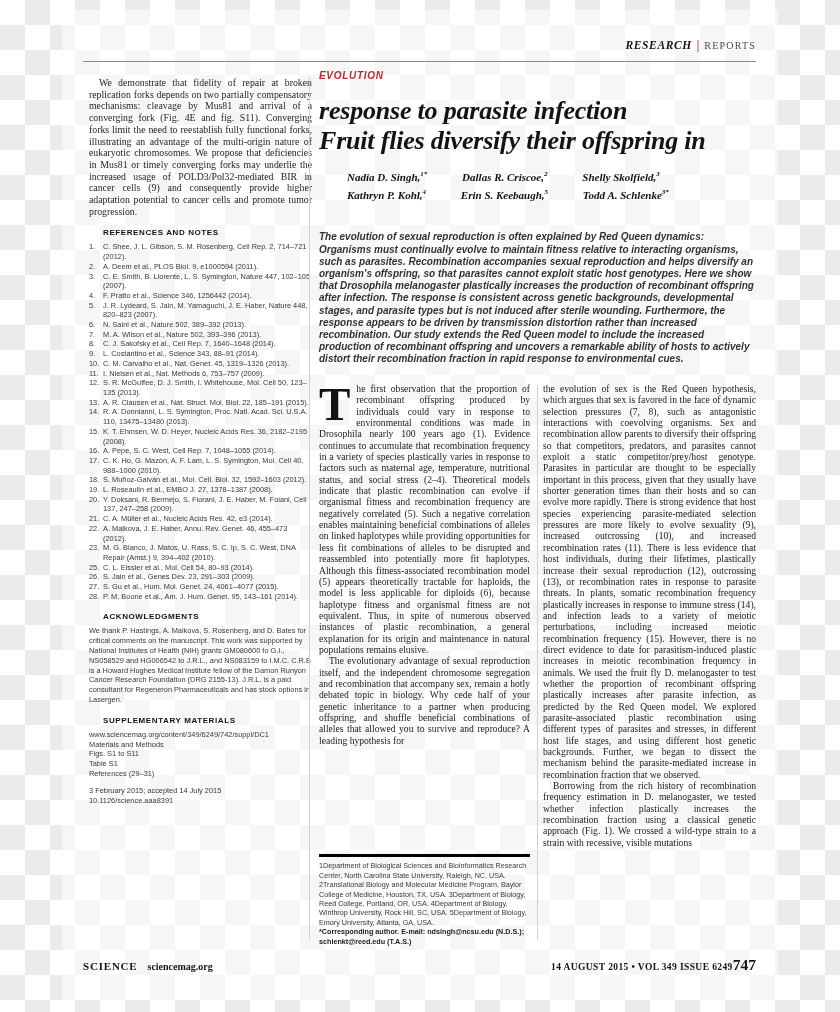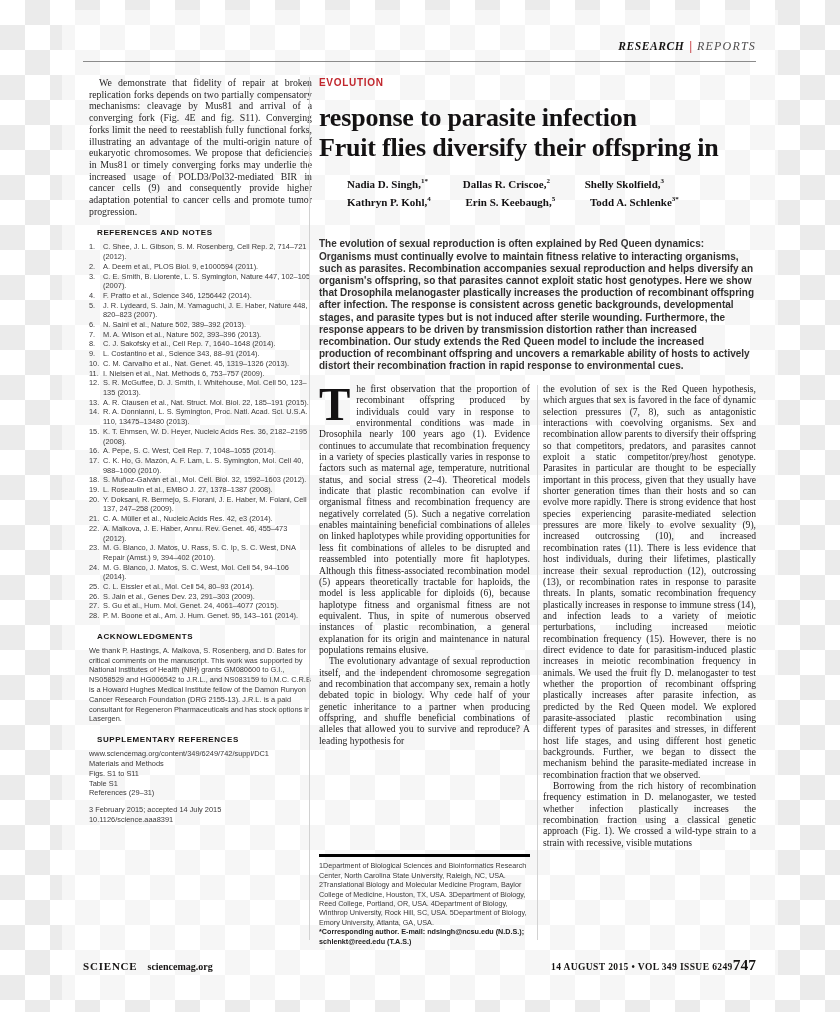--- a/index.html
+++ b/index.html
@@ -17,44 +17,44 @@
     position:absolute; left:62px; top:10px; width:716px; height:990px;
     background:rgba(255,255,255,0.55);
   }
   
   .header-meta {
     position:absolute; top:39px; left:83px; width:673px;
     text-align:right; font-family:"Liberation Serif", serif; font-size:11.5px;
   }
   .header-brand { font-weight:bold; font-style:italic; letter-spacing:.6px; color:#161413; }
   .header-sep { color:#c1272d; font-weight:bold; margin:0 5px; }
-  .header-section { font-style:italic; letter-spacing:1.2px; color:#4f4d4e; font-size:12px; }
+  .header-section { letter-spacing:1.2px; color:#4f4d4e; font-size:10px; }
   .hrule { position:absolute; top:61px; left:83px; width:673px; height:1px; background:#8b8b8b; }
   
   .left-col { position:absolute; left:89px; top:77px; width:223px; }
   .intro-para {
     font-size:9.8px; line-height:11.7px; text-align:justify; text-indent:10px; color:#201e1f;
   }
   .small-heading {
     font-family:"Liberation Sans", sans-serif; font-weight:bold; font-size:8px;
-    letter-spacing:.6px; color:#161413; margin:11px 0 5px 8px;
+    letter-spacing:.6px; color:#161413; margin:11px 0 5px 14px;
   }
   .refs { font-family:"Liberation Sans", sans-serif; font-size:7.4px; line-height:9.7px; color:#3a3839; }
   .ref { display:flex; }
   .ref-num { flex:0 0 14px; }
   .ref-text { flex:1; }
   .ack-text, .supp-line, .dates {
     font-family:"Liberation Sans", sans-serif; font-size:7.4px; line-height:9.8px; color:#3a3839;
   }
   .dates { margin-top:7px; }
   
   .vdiv1 { position:absolute; left:309px; top:77px; width:1px; height:863px; background:#d2d2d2; }
   .vdiv2 { position:absolute; left:537px; top:385px; width:1px; height:555px; background:#d2d2d2; }
   
-  .title-block { position:absolute; left:319px; top:77px; width:438px; }
+  .title-block { position:absolute; left:319px; top:70px; width:438px;font-style:italic; }
   .kicker {
     font-family:"Liberation Sans", sans-serif; font-weight:bold; font-size:10px;
     letter-spacing:.7px; color:#c1272d; margin-bottom:15px;
   }
   .title { font-weight:bold; font-size:26px; line-height:30px; color:#141213; letter-spacing:-.2px; }
   .authors { margin-top:11px; font-weight:bold; font-size:11px; line-height:15px; color:#141213; }
   .author { display:inline-block; margin-right:4px;margin-left:28px; }
   .author sup { font-size:7px; }
   .abstract {
     margin-top:29px; font-family:"Liberation Sans", sans-serif; font-weight:bold;
@@ -208,24 +208,20 @@
       <div class="ref">
         <span class="ref-num">22.</span>
         <span class="ref-text">A. Malkova, J. E. Haber, Annu. Rev. Genet. 46, 455–473 (2012).</span>
       </div>
 
       <div class="ref">
         <span class="ref-num">23.</span>
         <span class="ref-text">M. G. Blanco, J. Matos, U. Rass, S. C. Ip, S. C. West, DNA Repair (Amst.) 9, 394–402 (2010).</span>
       </div>
 
-      <div class="ref">
-        <span class="ref-num">24.</span>
-        <span class="ref-text">M. G. Blanco, J. Matos, S. C. West, Mol. Cell 54, 94–106 (2014).</span>
-      </div>
 
       <div class="ref">
         <span class="ref-num">25.</span>
         <span class="ref-text">C. L. Eissler et al., Mol. Cell 54, 80–93 (2014).</span>
       </div>
 
       <div class="ref">
         <span class="ref-num">26.</span>
         <span class="ref-text">S. Jain et al., Genes Dev. 23, 291–303 (2009).</span>
       </div>
@@ -237,21 +233,21 @@
 
       <div class="ref">
         <span class="ref-num">28.</span>
         <span class="ref-text">P. M. Boone et al., Am. J. Hum. Genet. 95, 143–161 (2014).</span>
       </div>
     </div>
 
   <div class="small-heading">ACKNOWLEDGMENTS</div>
   <div class="ack-text">We thank P. Hastings, A. Malkova, S. Rosenberg, and D. Bates for critical comments on the manuscript. This work was supported by National Institutes of Health (NIH) grants GM080600 to G.I., NS058529 and HG006542 to J.R.L., and NS083159 to I.M.C. C.R.B is a Howard Hughes Medical Institute fellow of the Damon Runyon Cancer Research Foundation (DRG 2155-13). J.R.L. is a paid consultant for Regeneron Pharmaceuticals and has stock options in Lasergen.</div>
 
-  <div class="small-heading">SUPPLEMENTARY REFERENCES</div>
+  <div class="small-heading">SUPPLEMENTARY MATERIALS</div>
   <div>
 
       <div class="supp-line">www.sciencemag.org/content/349/6249/742/suppl/DC1</div>
 
       <div class="supp-line">Materials and Methods</div>
 
       <div class="supp-line">Figs. S1 to S11</div>
 
       <div class="supp-line">Table S1</div>
 

